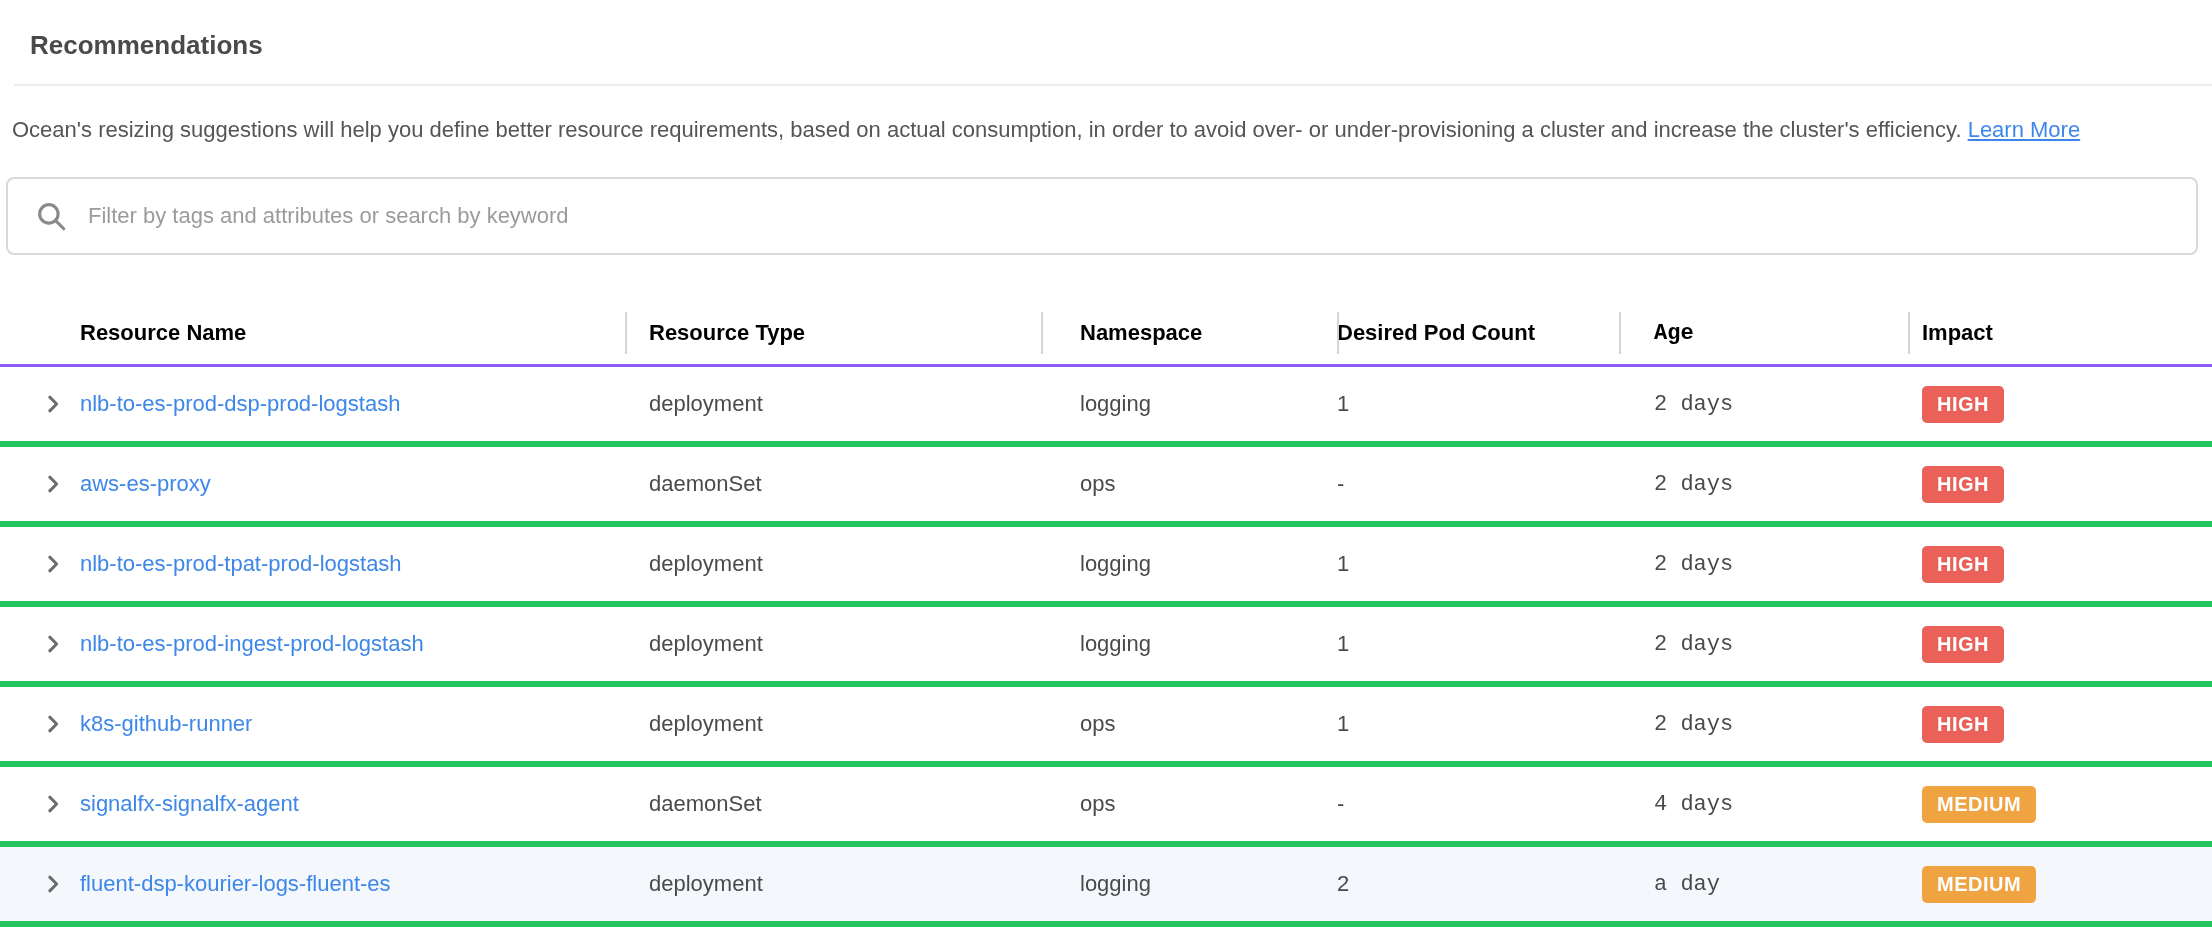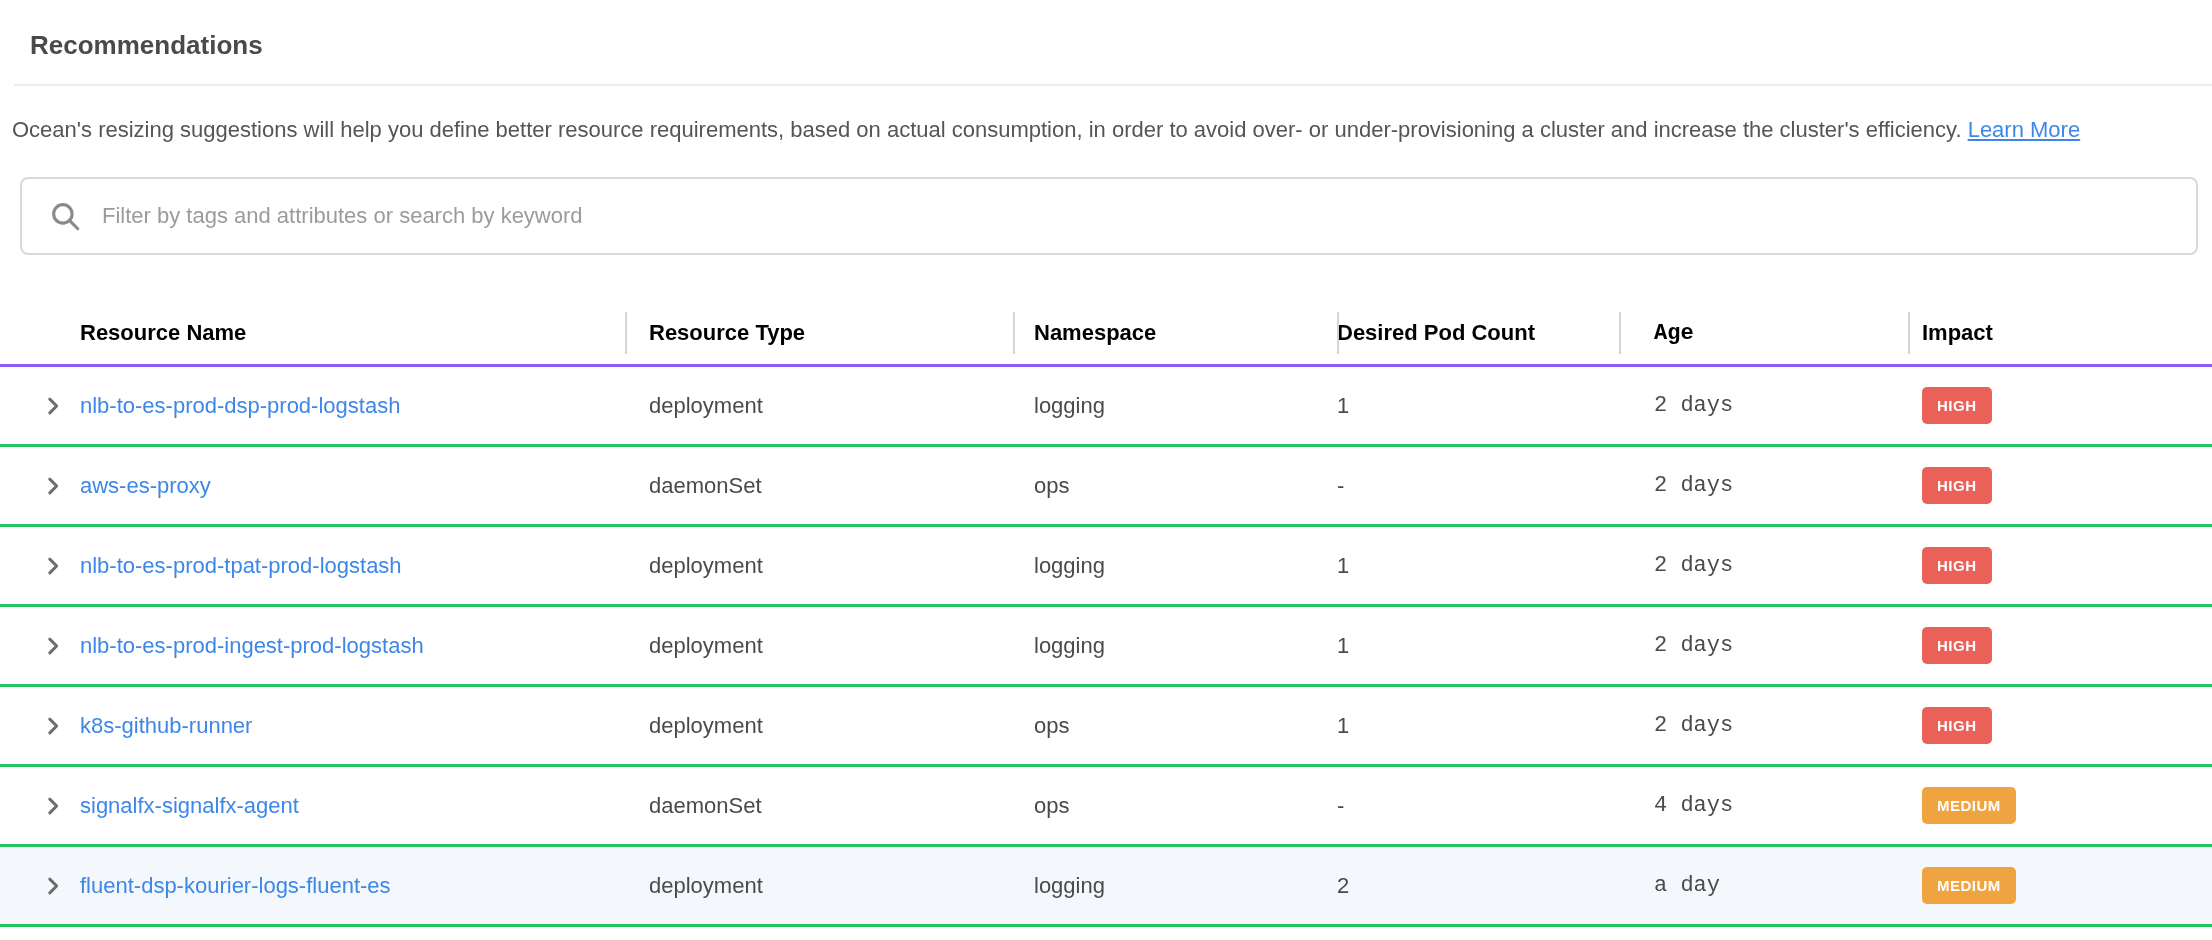--- a/index.html
+++ b/index.html
@@ -35,21 +35,21 @@
     line-height: 39px;
     color: #555555;
     max-width: 2190px;
   }
   .learn-more {
     color: var(--link-blue, #3d87e9);
     cursor: pointer;
     margin-top: 11px;
   }
   .search-box {
-    margin: 28px 14px 0 20px;
+    margin: 28px 14px 0 6px;
     height: 78px;
     border: 2px solid #d9d9d9;
     border-radius: 8px;
     display: flex;
     align-items: center;
     padding: 0 26px;
     background: #ffffff;
   }
   .search-icon {
     flex: 0 0 auto;
@@ -88,31 +88,31 @@
     position: absolute;
     left: 0;
     top: 50%;
     transform: translateY(-50%);
     width: 2px;
     height: 42px;
     background: #d4d4d4;
   }
   .tr {
     height: 80px;
-    border-bottom: 3px solid #22c55e;
+    border-bottom: 6px solid #22c55e;
     font-size: 22px;
     color: #4a4a4a;
     background: #ffffff;
     cursor: pointer;
   }
   .tr.highlighted { background: #f4f7fb; }
 
   .c1 { padding-left: 80px; }
   .c2 { padding-left: 24px; }
-  .c3 { padding-left: 21px; }
+  .c3 { padding-left: 39px; margin-left: 28px; }
   .c4 { }
   .c5 { padding-left: 35px; font-family: Liberation Mono, monospace; }
   .c6 { padding-left: 14px; }
 
   .td-name {
     display: flex;
     align-items: center;
     padding-left: 42px;
     overflow: hidden;
     white-space: nowrap;
@@ -130,21 +130,21 @@
     cursor: pointer;
     overflow: hidden;
     text-overflow: ellipsis;
   }
 
   .badge {
     display: inline-block;
     padding: 8px 15px;
     border-radius: 5px;
     color: #ffffff;
-    font-size: 15px;
+    font-size: 20px;
     font-weight: bold;
     letter-spacing: 0.5px;
     line-height: 21px;
   }
   .badge-high   { background: var(--impact-high, #e96158); }
   .badge-medium { background: var(--impact-medium, #f0a441); }
 </style>
 </head>
 <body>
 

